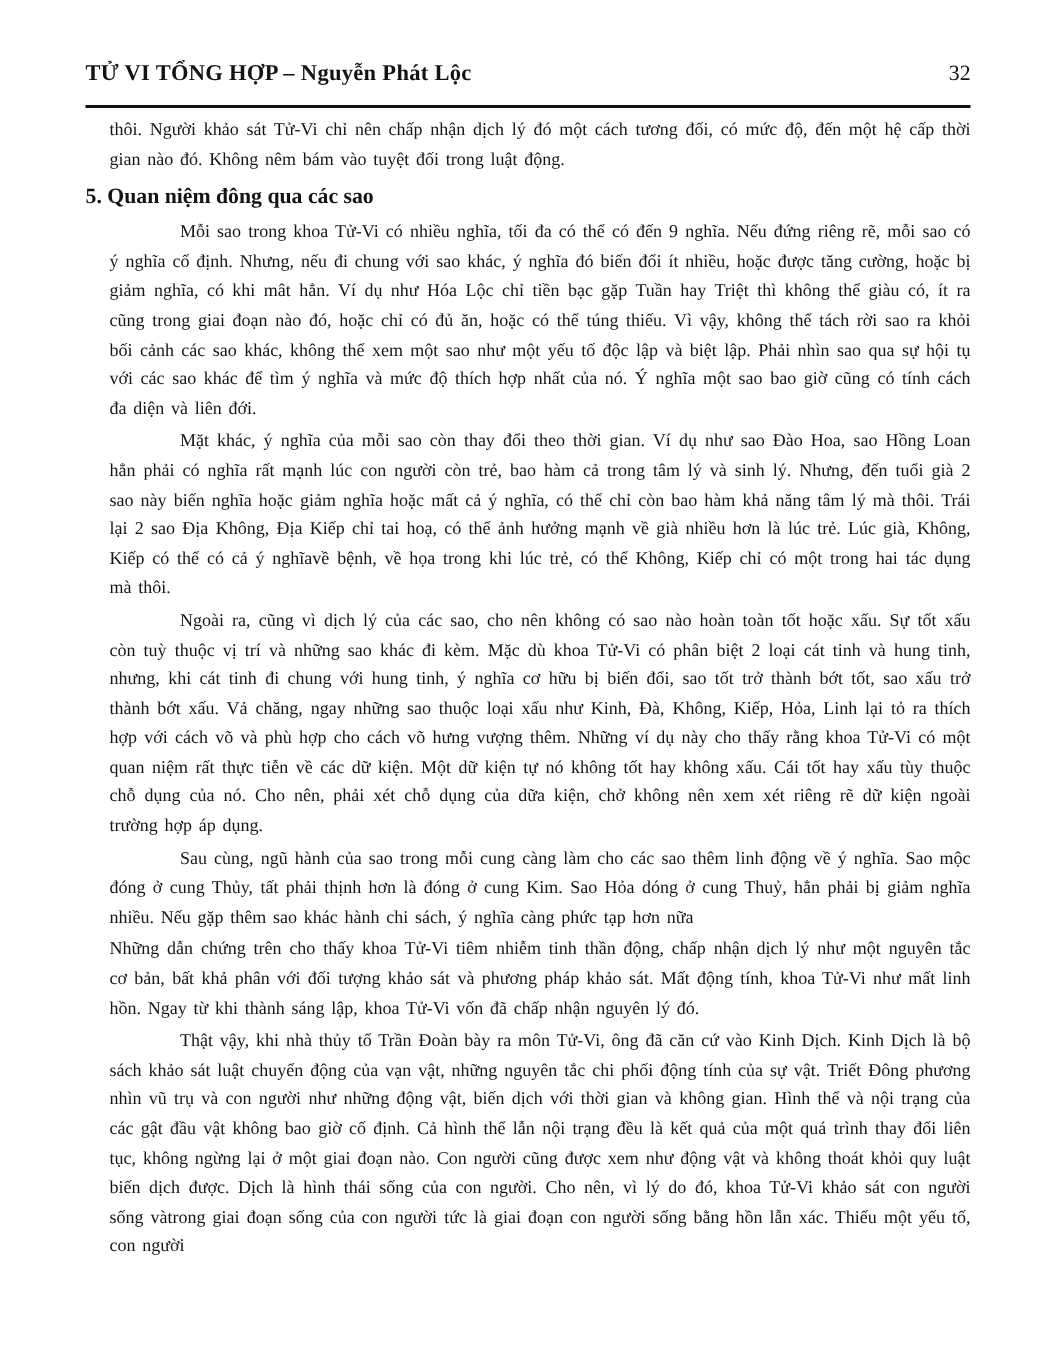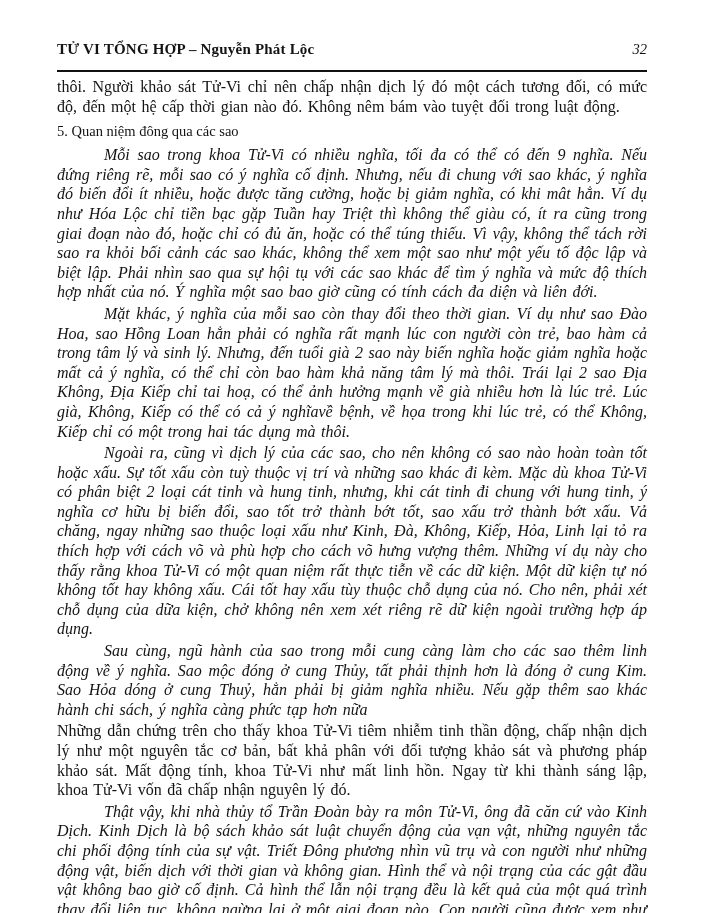--- a/index.html
+++ b/index.html
@@ -28,41 +28,39 @@
     font-size: 15px;
     line-height: 18px;
   }
   .book-title {
     font-weight: bold;
     letter-spacing: 0.2px;
   }
   .page-number {
     font-weight: normal;
     font-size: 14.5px;
-    font-style: italic;
   }
   .header-divider {
     border: none;
     border-top: 2px solid #101010;
     margin: 12px 0 5px 0;
   }
   .body-text p {
-    margin: 0 0 2px 0;
-    font-size: 16px;
+    margin: 0 0 2px 16px;
+    font-size: 12px;
     line-height: 19.6px;
     text-align: justify;
     word-spacing: 1.5px;
   }
   .body-text p.indent {
     text-indent: 47px;
-    font-style: italic;
   }
   .section-heading {
     font-size: 14.5px;
-    font-weight: normal;
+    font-weight: bold;
     margin: 5px 0 4px 0;
     line-height: 20px;
   }
 </style>
 </head>
 <body>
 
 <div class="page">
 
   <div class="page-header">

